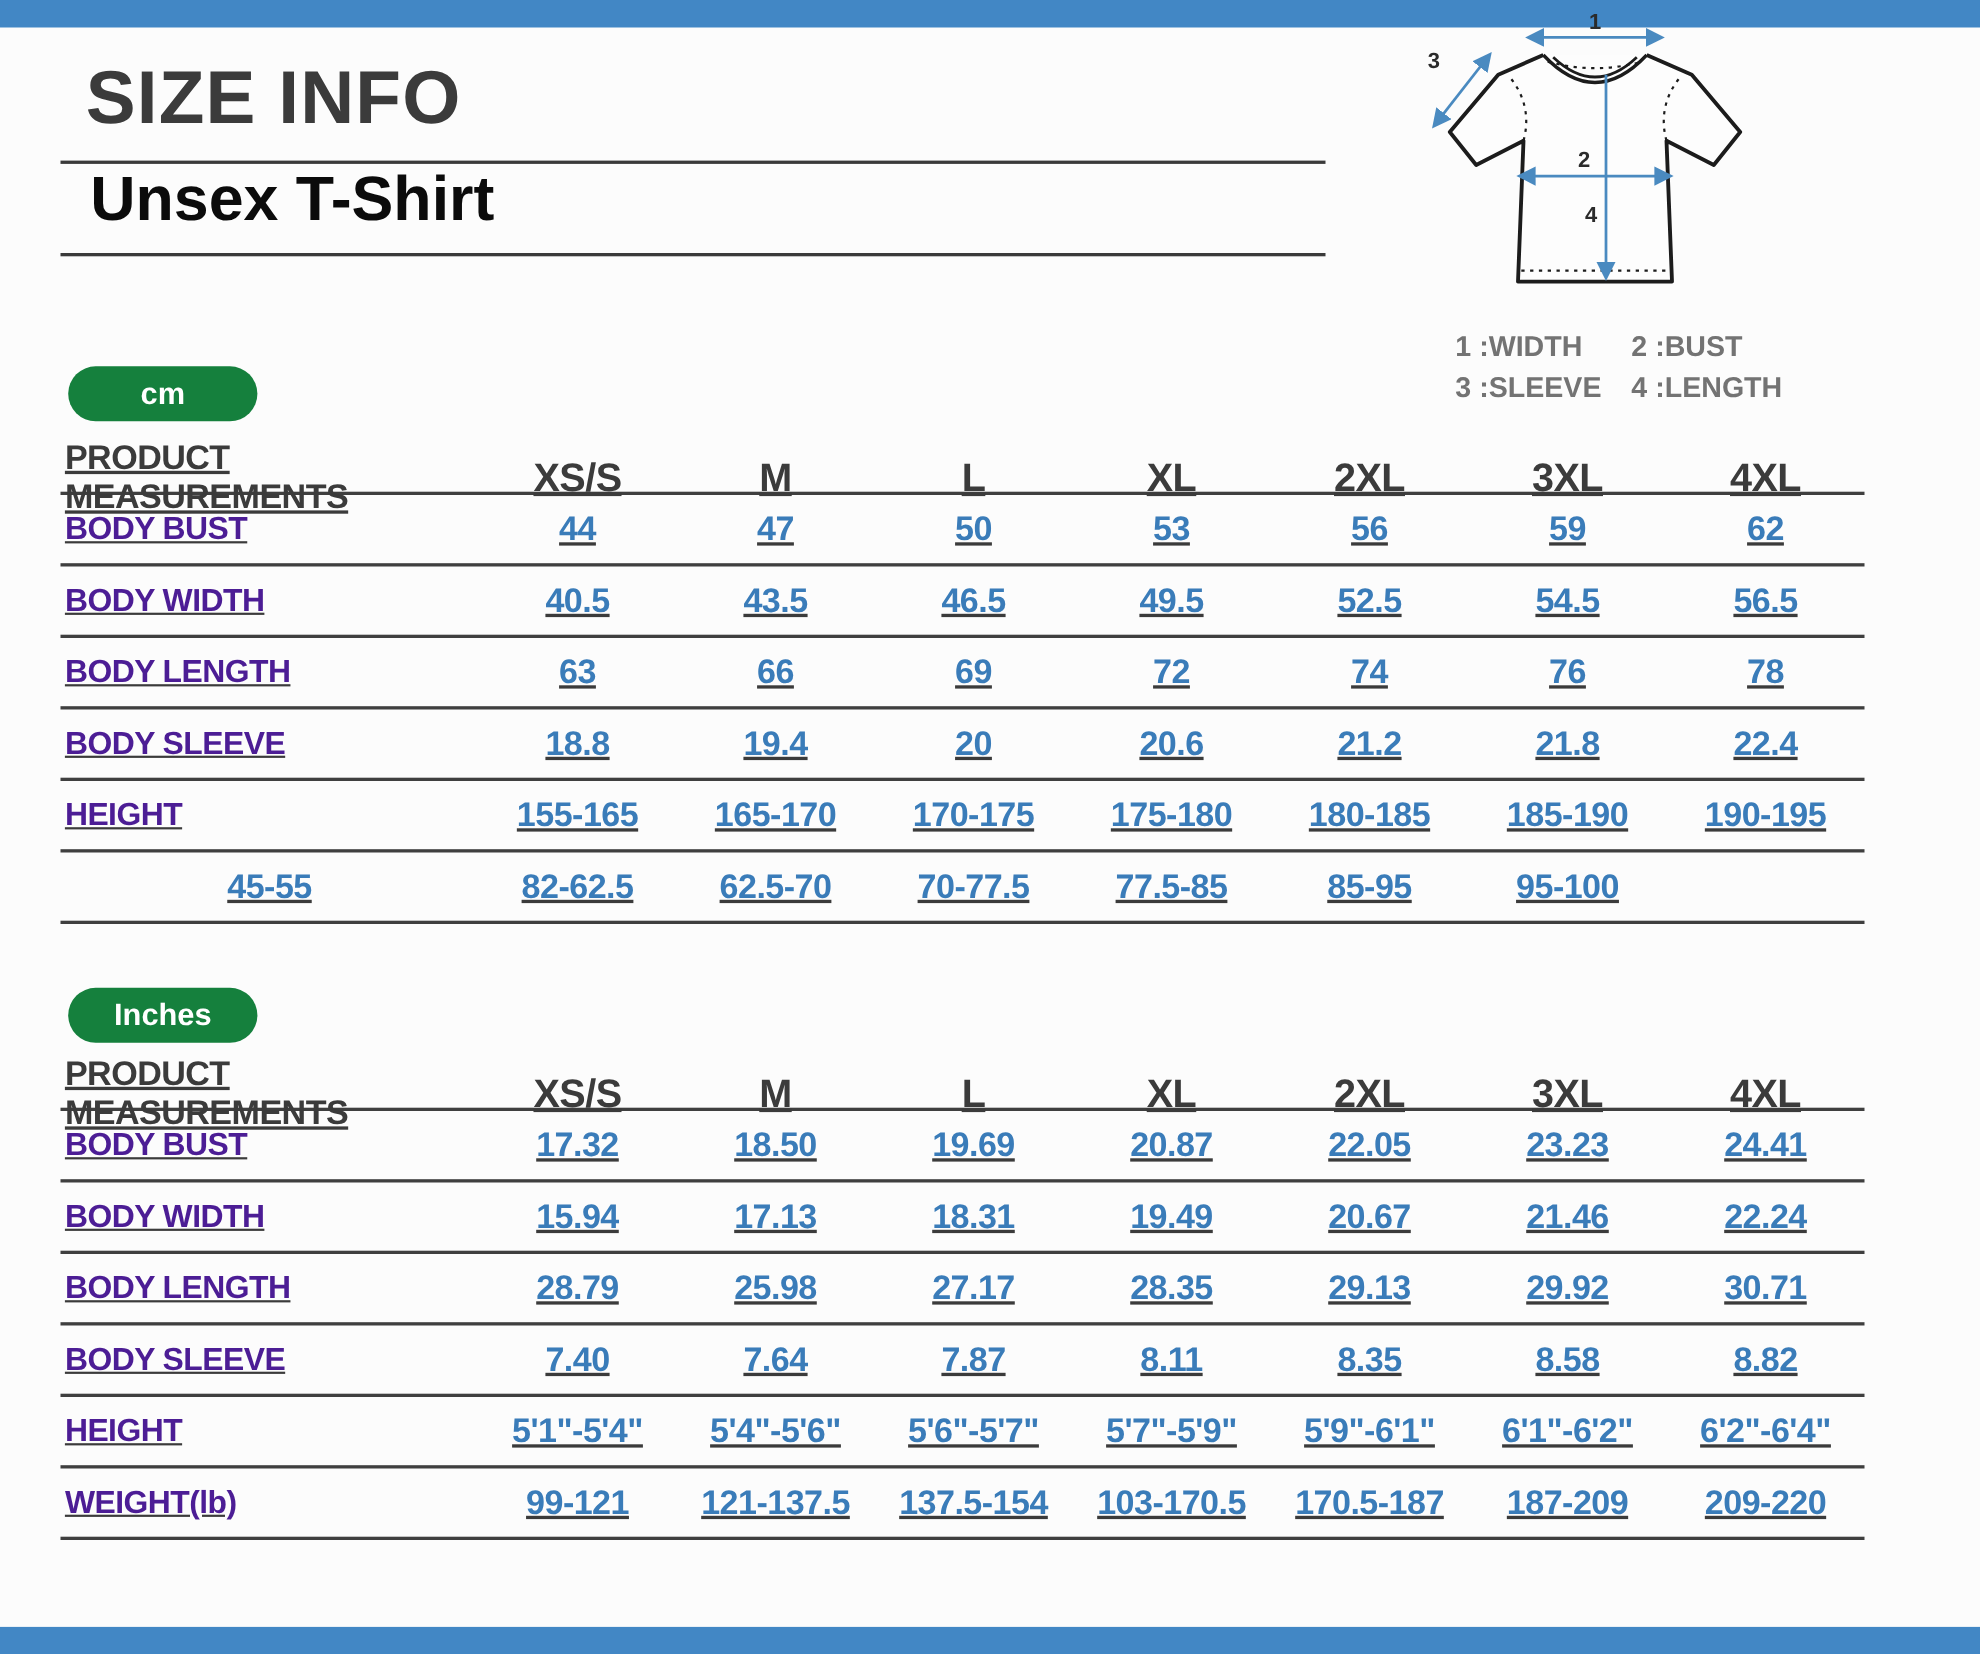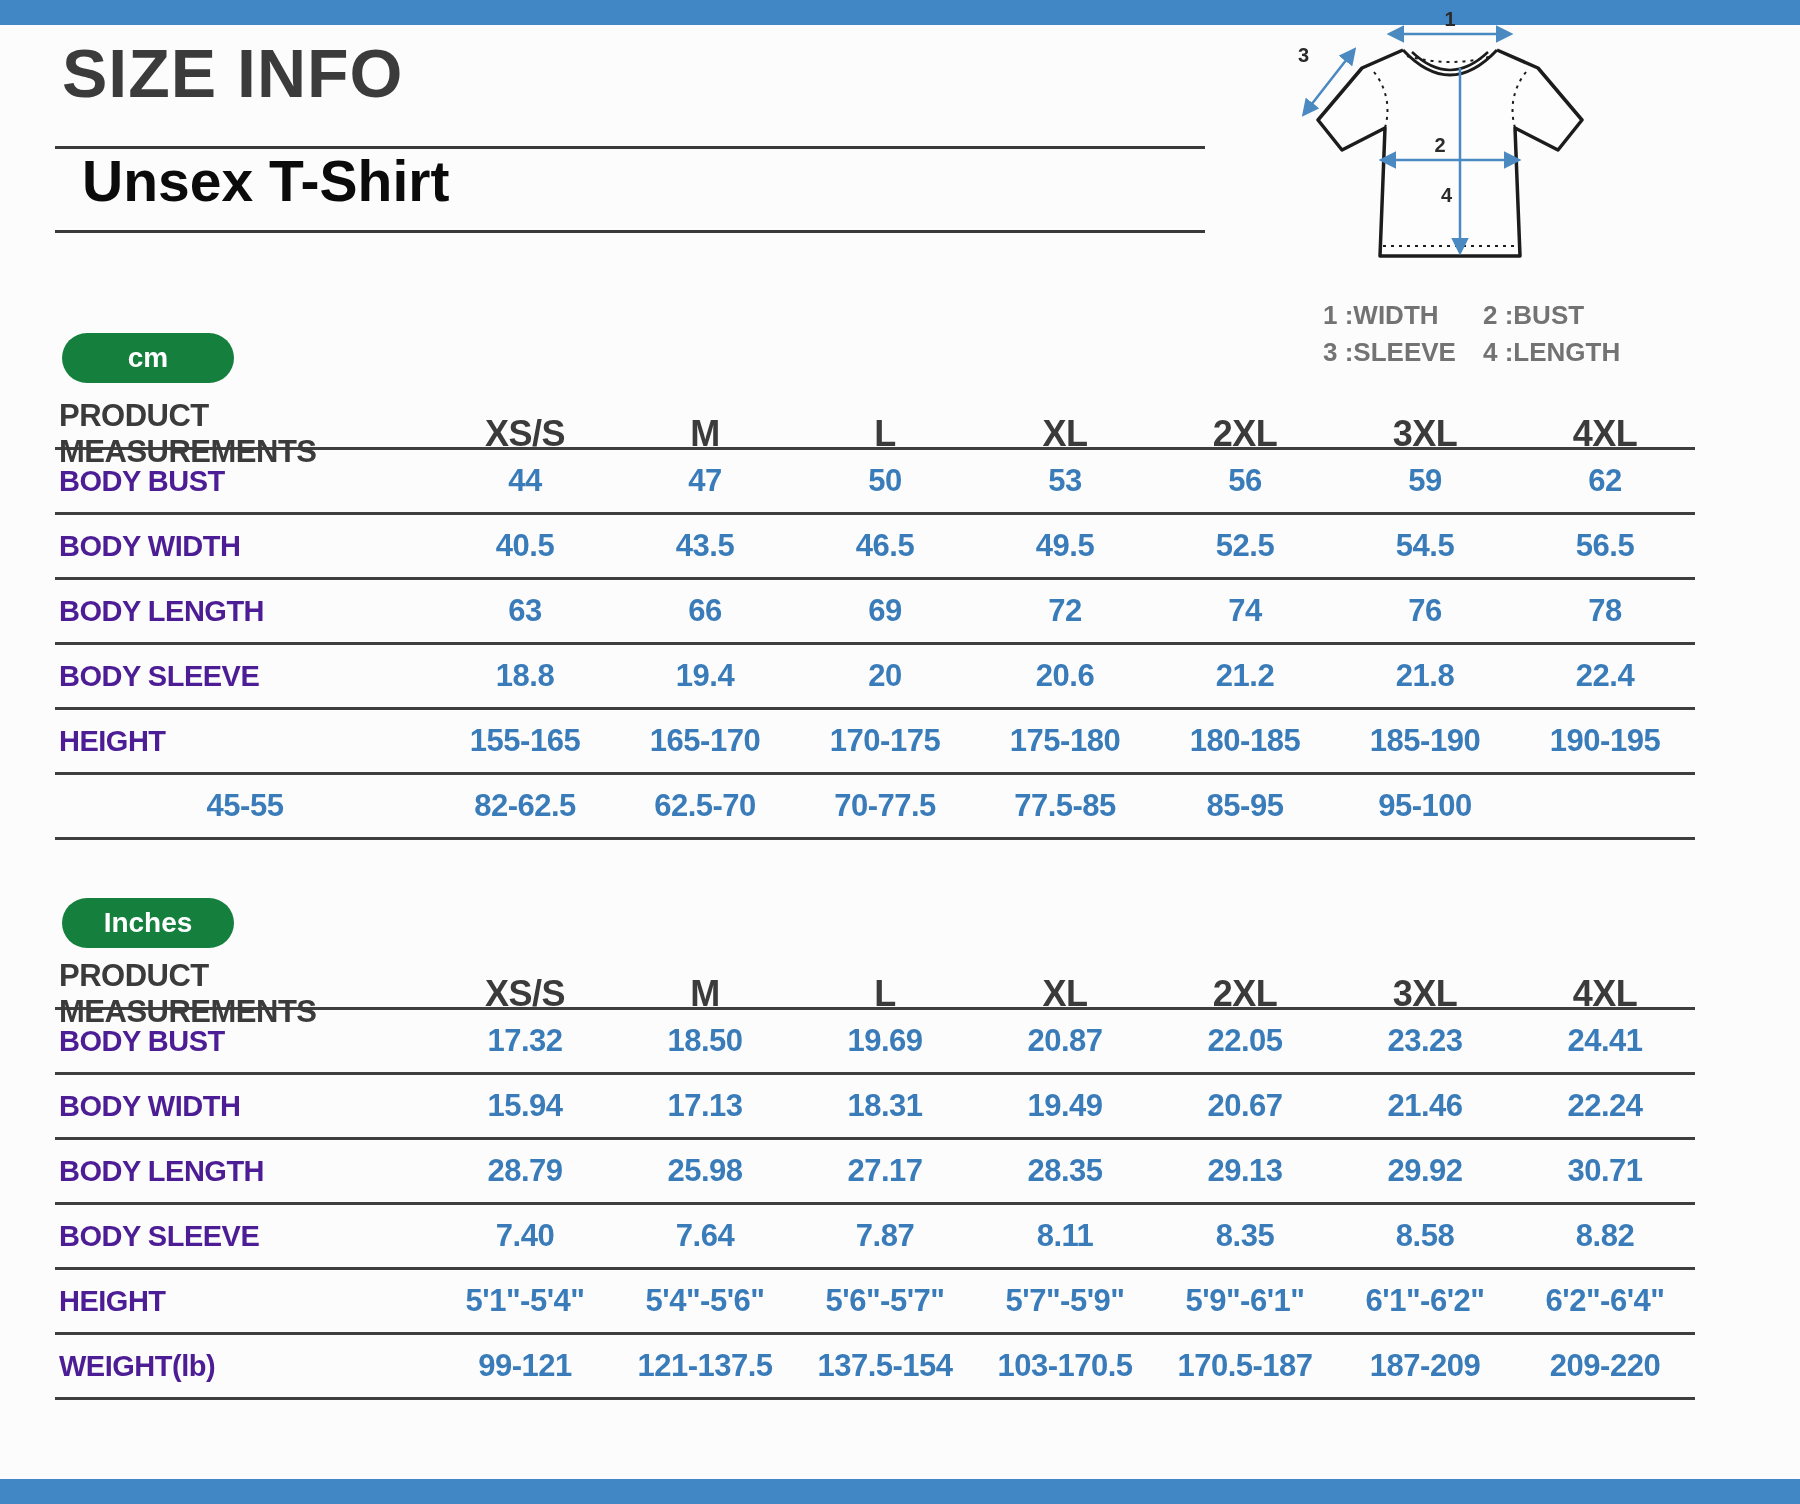--- a/index.html
+++ b/index.html
@@ -7,21 +7,21 @@
     width:1800px;height:1504px;position:relative;overflow:hidden;
     background:#fcfcfc;
     font-family:"Liberation Sans",sans-serif;
     color:#3b3b3b;
   }
   .bar{position:absolute;left:0;width:1800px;height:25px;background:#4287c5;}
   .bar.top{top:0;}
   .bar.bottom{bottom:0;}
 
   .page-title{
-    position:absolute;left:62px;top:34px;margin:0;
+    position:absolute;left:62px;top:34px;margin:16px;
     font-size:68px;font-weight:900;letter-spacing:1px;color:#3b3b3b;
   }
   .rule{position:absolute;left:55px;width:1150px;height:3px;background:#3a3a3a;}
   .rule.r1{top:146px;}
   .rule.r2{top:230px;}
   .page-subtitle{
     position:absolute;left:82px;top:148px;margin:0;
     font-size:57px;font-weight:700;color:#0b0b0b;letter-spacing:0px;
   }
 
@@ -34,21 +34,21 @@
 
   .unit-badge{
     position:absolute;left:62px;width:172px;height:50px;
     background:#15803d;border-radius:26px;
     display:flex;align-items:center;justify-content:center;
     color:#ffffff;font-size:28px;font-weight:700;
   }
   .unit-badge.cm{top:333px;}
   .unit-badge.inches{top:898px;}
 
-  .size-table{position:absolute;left:55px;width:1640px;}
+  .size-table{position:absolute;left:55px;width:1640px;text-decoration:underline;}
   .size-table.cm{top:398px;}
   .size-table.inches{top:958px;}
   .trow{
     display:grid;grid-template-columns:380px repeat(7,1fr);
     align-items:center;height:62px;border-bottom:3px solid #3f3f3f;
   }
   .trow.thead{height:49px;}
   .tcell{letter-spacing:-0.5px;}
   .tcell.measure-head{
     font-size:31px;font-weight:800;color:#3b3b3b;text-align:left;padding-left:4px;

